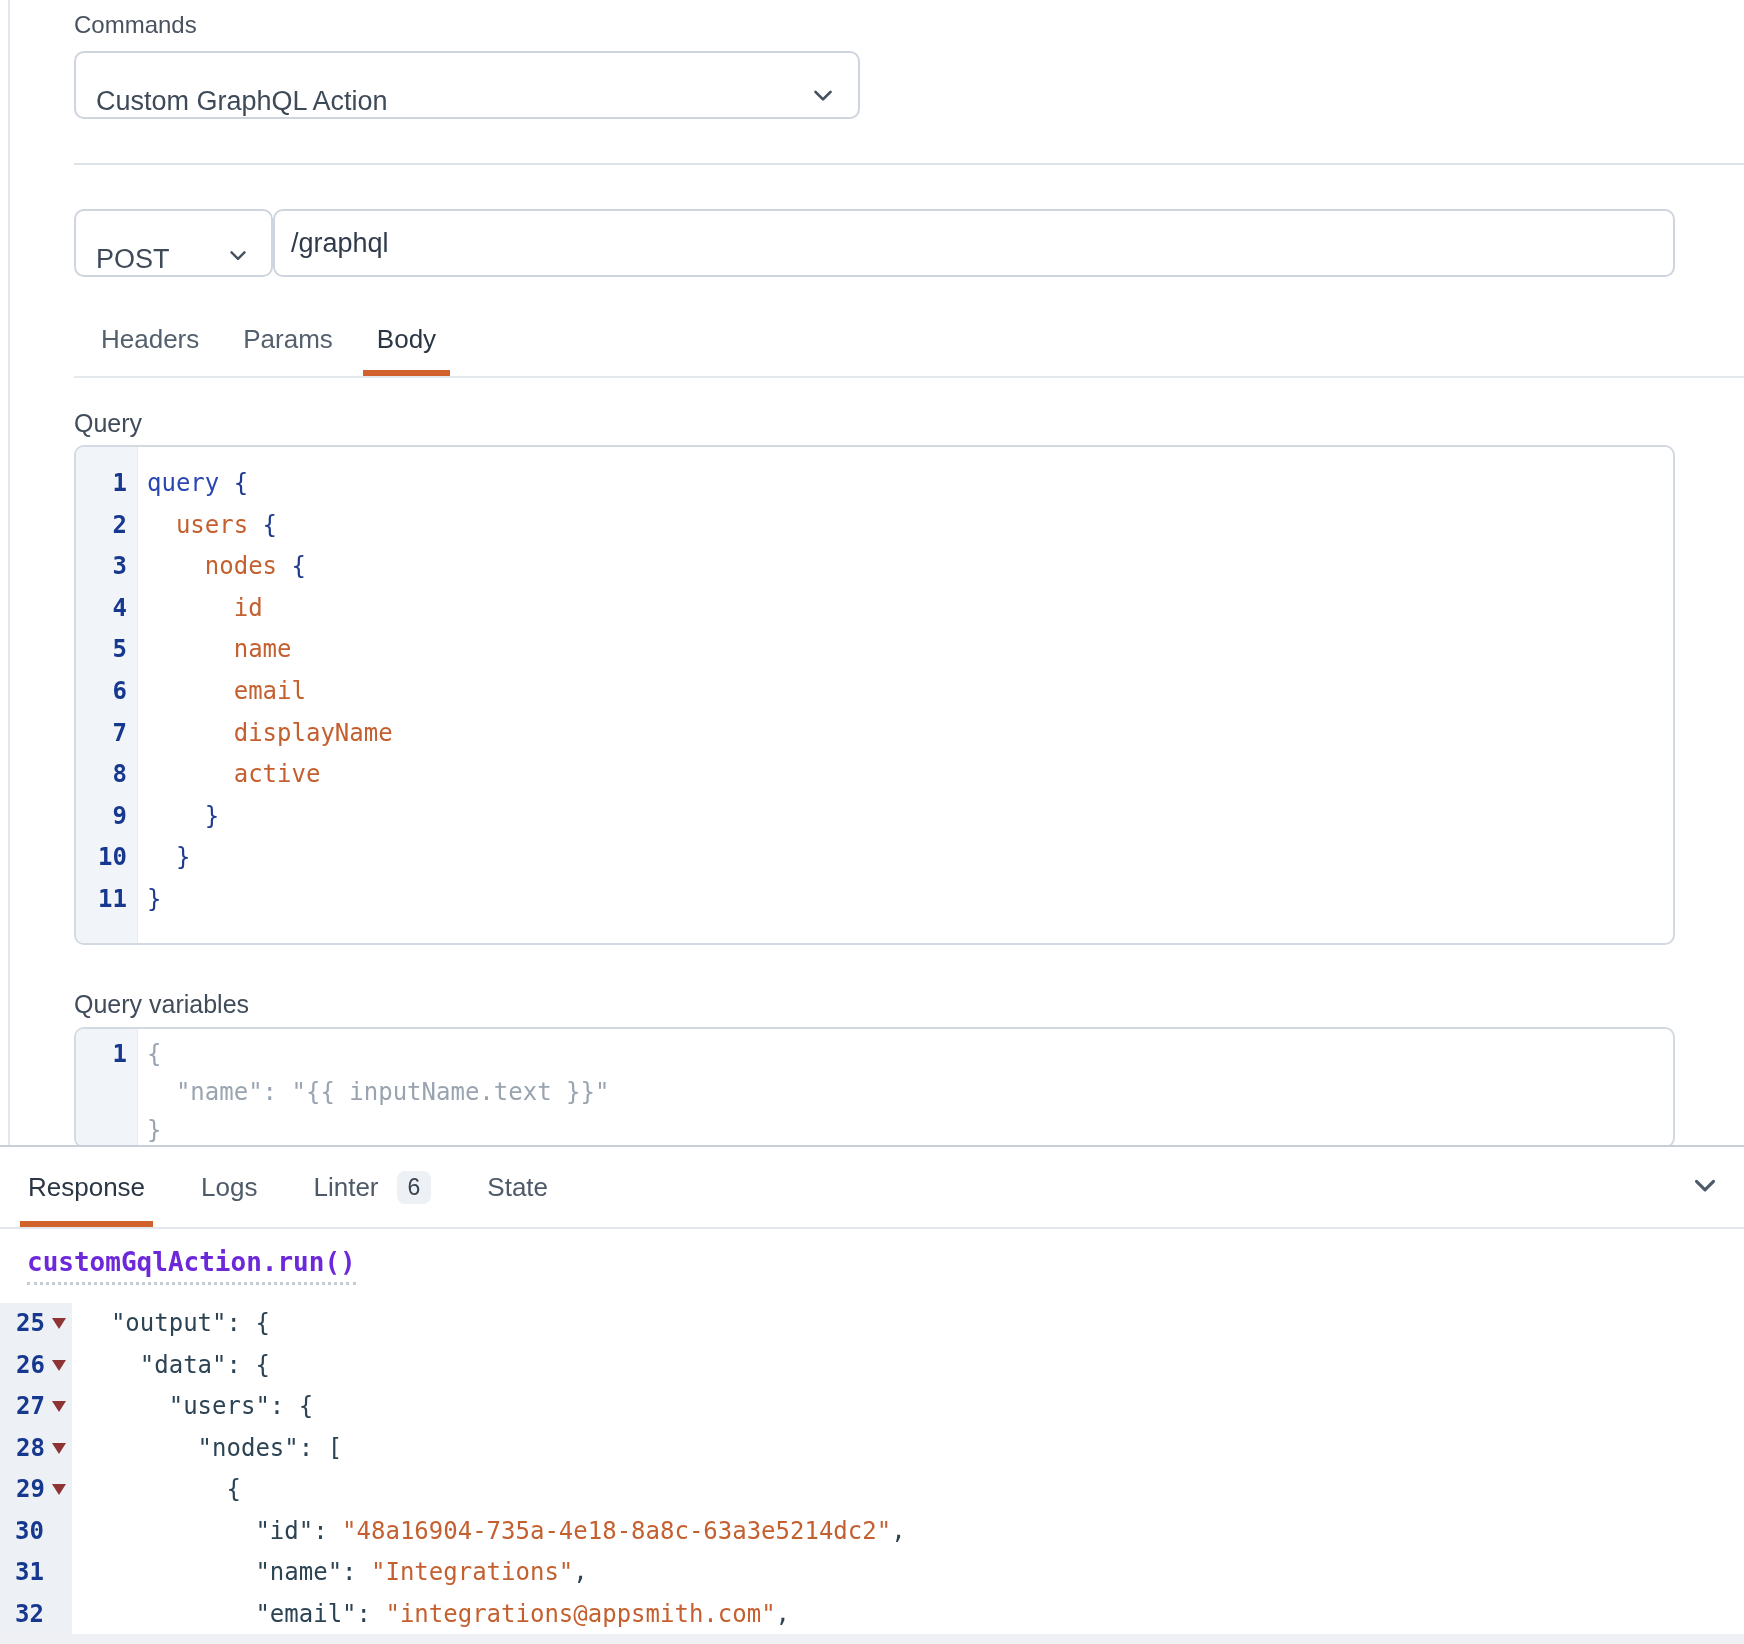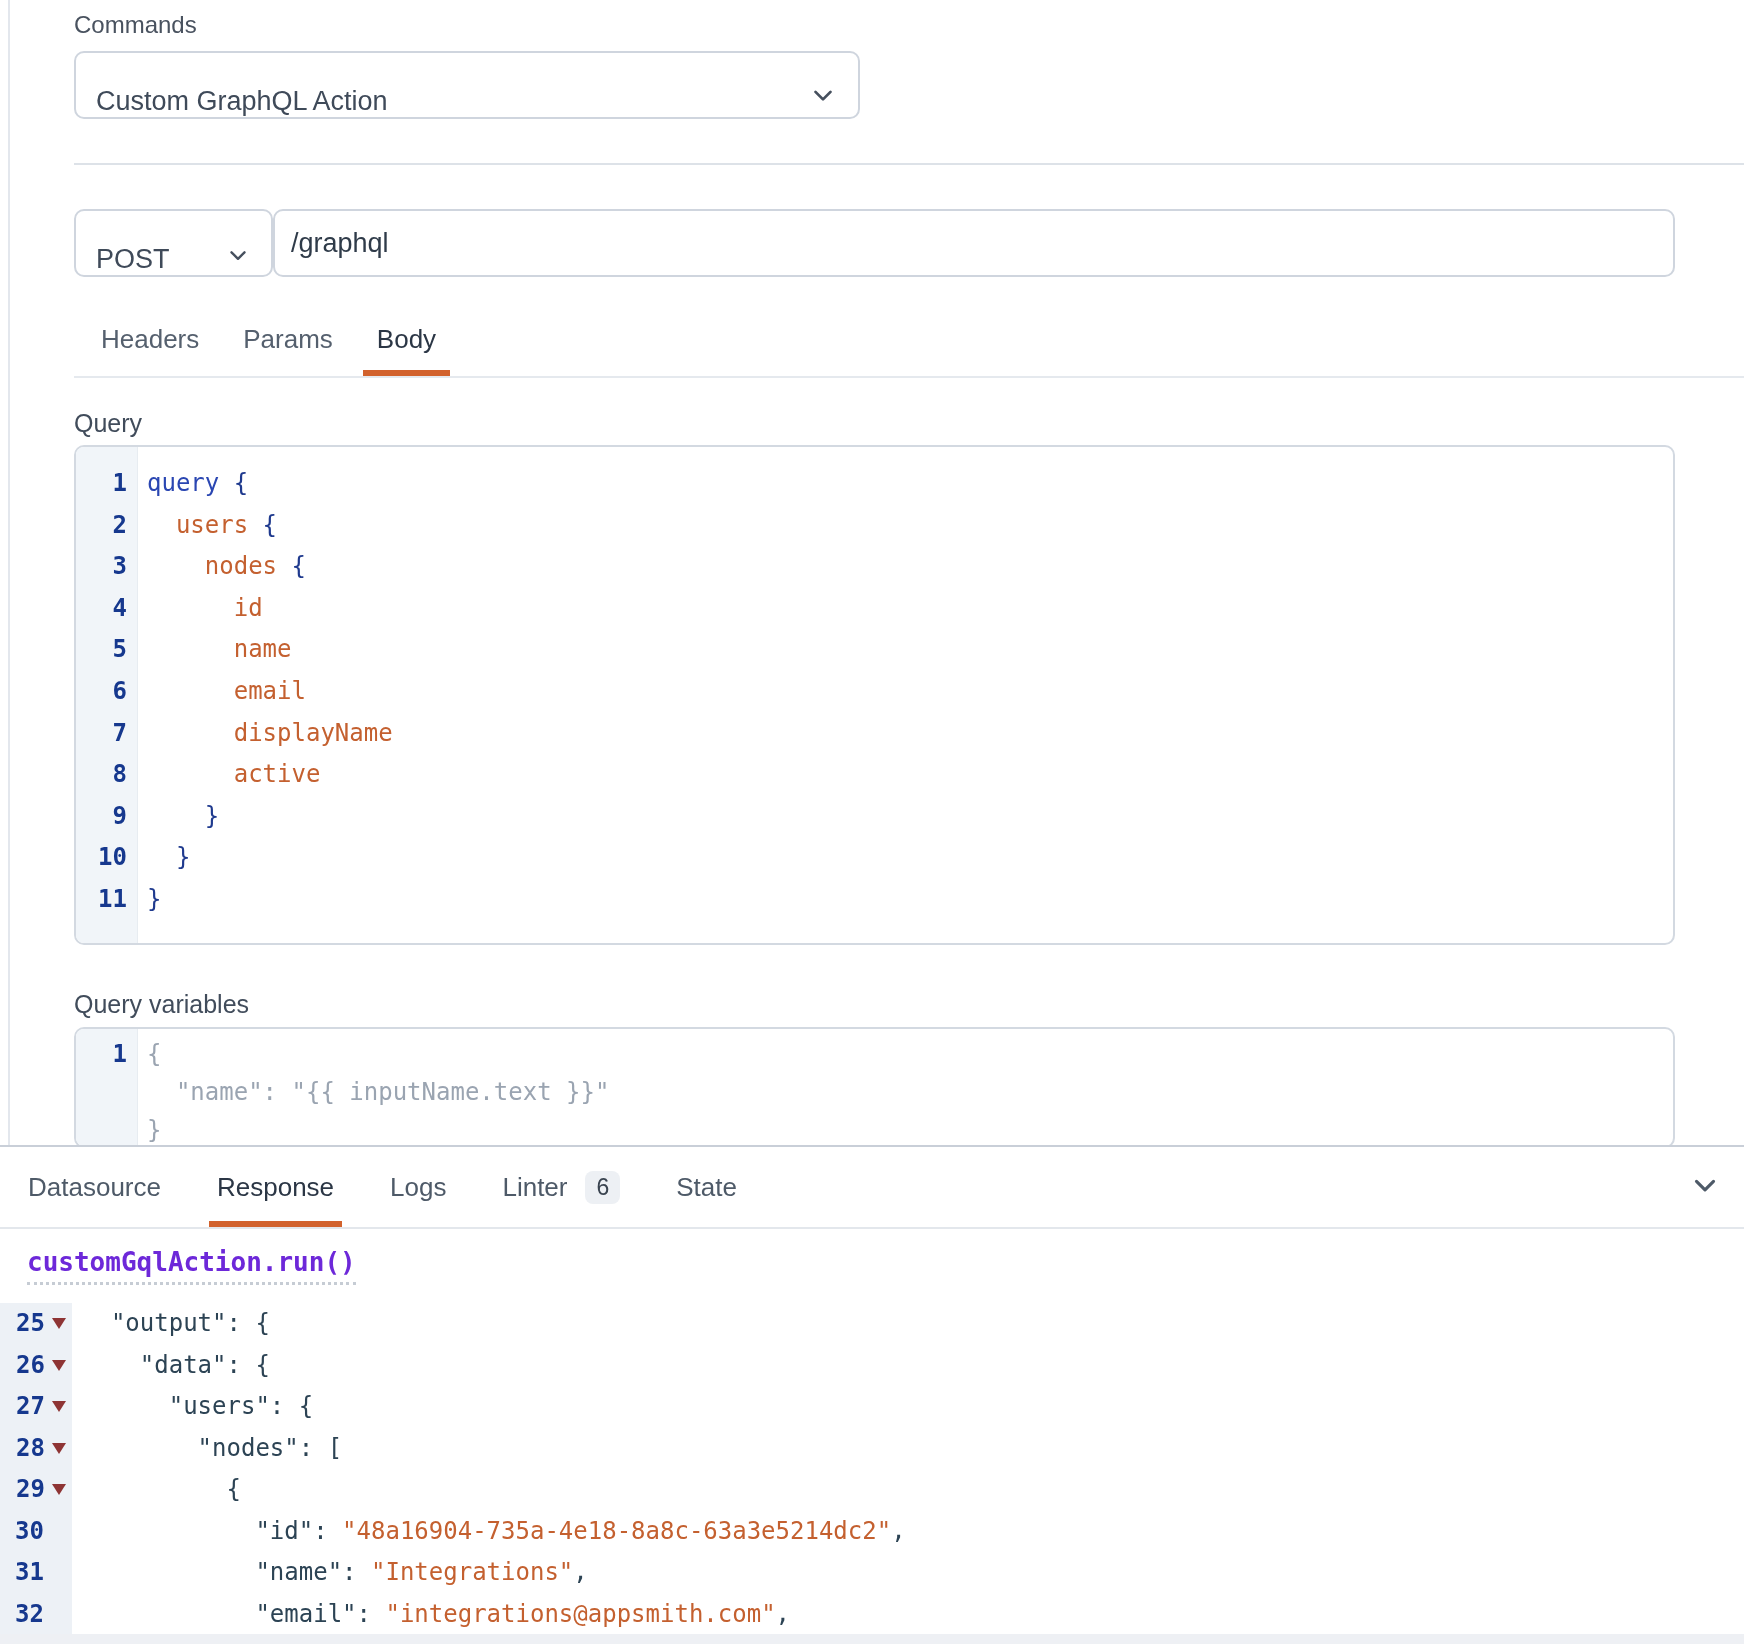--- a/index.html
+++ b/index.html
@@ -179,23 +179,20 @@
           <div class="cm-gutter"></div>
           <div class="cm-code"><span class="tok-ph">}</span></div>
         </div>
       </div>
 
   </div>
 
   <div class="bottom-panel">
 
     <div class="panel-tabs">
-      <div class="ptab">
-        <span>Datasource</span>
-      </div>
       <div class="ptab active">
         <span>Response</span>
       </div>
       <div class="ptab">
         <span>Logs</span>
       </div>
       <div class="ptab">
         <span>Linter</span>
         <span class="badge">6</span>
       </div>

